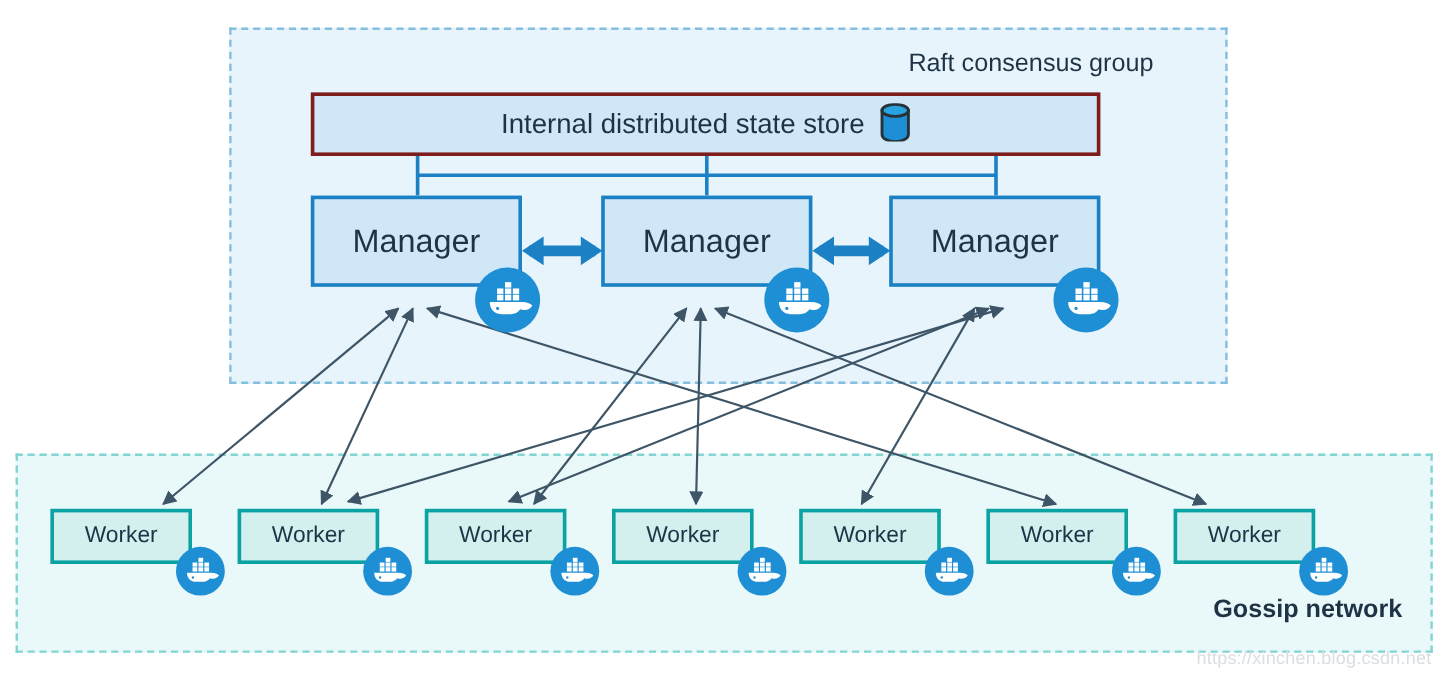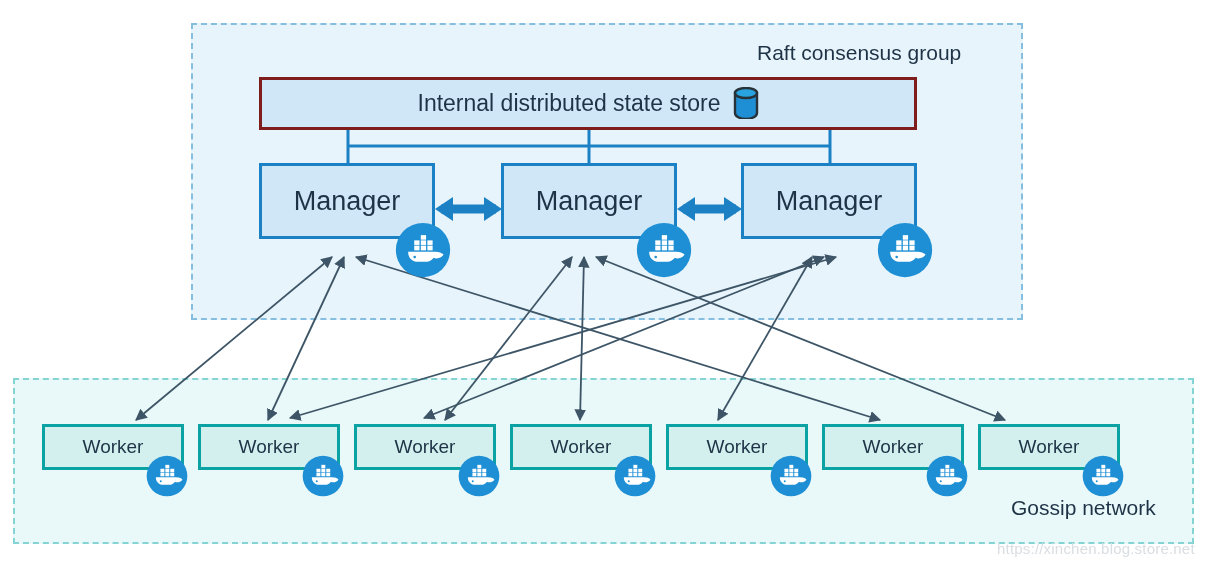--- a/index.html
+++ b/index.html
@@ -46,20 +46,21 @@
     line-height: 24px;
     white-space: nowrap;
   }
   #raft-label {
     left: 757px;
     top: 41px;
   }
   #gossip-label {
     left: 1011px;
     top: 496px;
+    font-weight: bold;
   }
   
   .layer {
     position: absolute;
     left: 0;
     top: 0;
     width: 1207px;
     height: 566px;
     overflow: visible;
   }
@@ -96,21 +97,21 @@
     border: 3px solid #1b81c4;
     top: 163px;
   }
   .manager .node-label {
     font-size: 27px;
   }
   #manager-1 { left: 259px; }
   #manager-2 { left: 501px; }
   #manager-3 { left: 741px; }
   .worker {
-    width: 142px;
+    width: 118px;
     height: 46px;
     background: #d3f0ee;
     border: 3px solid #0ba2a4;
     top: 424px;
   }
   .worker .node-label {
     font-size: 19px;
   }
   
   .db-icon {
@@ -386,15 +387,15 @@
             <rect x="29.5" y="21" width="6" height="5.2"></rect>
             <rect x="37" y="21" width="6" height="5.2"></rect>
             <rect x="29.5" y="15" width="6" height="5.2"></rect>
             <path d="M15 34 h31 c0 6.5-4 11.5-11 11.5 h-9 C19 45.5 15 40.5 15 34 z"></path>
             <path d="M46 34 c4.2 0 7.5 1.4 9.5 3.2 -1.2 2.6-4.4 4.4-8 4.4 -1.4 0-2.6-.3-3.6-.8 z"></path>
           </g>
           <circle cx="22.5" cy="40" r="1.5" fill="#1e8fd5"></circle>
         </svg></div>
     </div>
 
-  <div id="watermark">https://xinchen.blog.store.net</div>
+  <div id="watermark">https://xinchen.blog.csdn.net</div>
 
 </div>
 
 </body></html>

